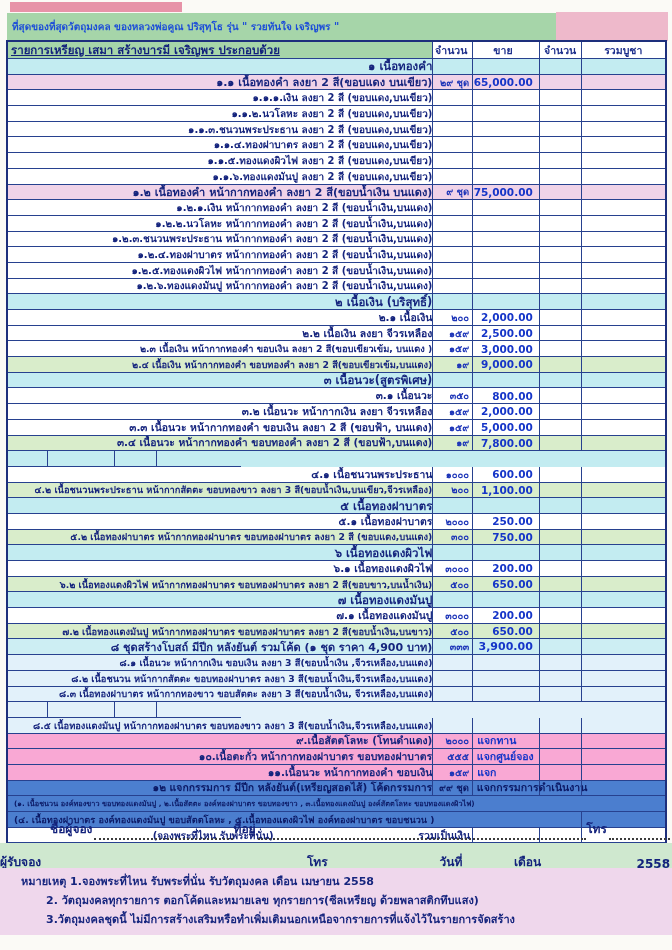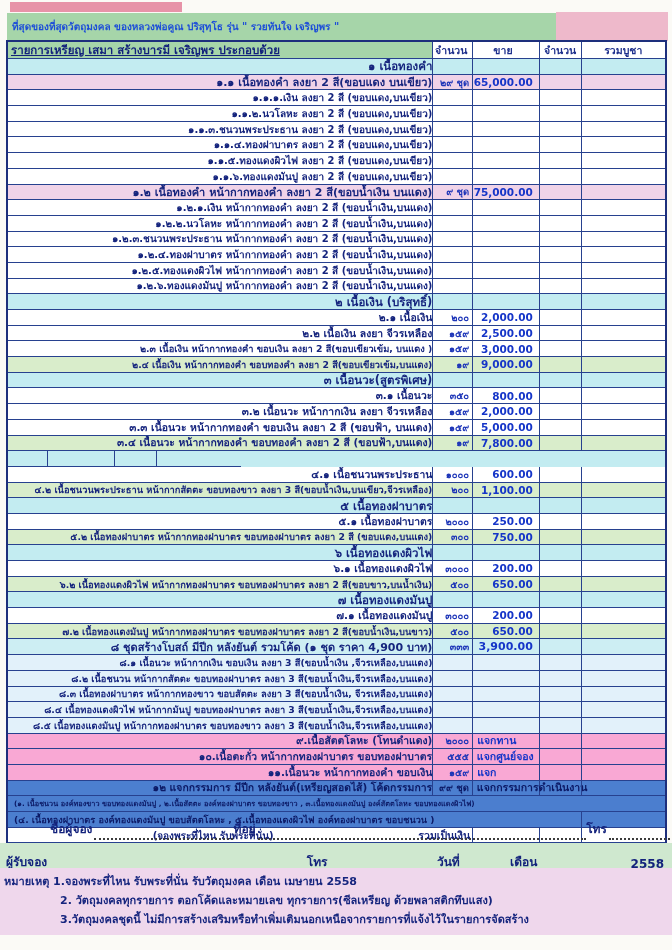--- a/index.html
+++ b/index.html
@@ -52,26 +52,26 @@
   .summary .cd2{width:468px;display:flex;}
   .summary .branch{flex:1;text-align:center;font-weight:bold;font-size:10px;}
   .summary .totlbl{font-weight:bold;font-size:10.5px;padding-right:2px;}
   
   .hsub{width:428px;background:#a6d5a9;padding-left:3px;}
   .hsub span{font-weight:bold;font-size:11.5px;text-decoration:underline;color:#13227c;}
   .hc{justify-content:center;font-weight:bold;font-size:10.5px;color:#1d2f8c;}
   
   .fline1{position:absolute;left:6px;top:818px;width:660px;height:22px;display:flex;align-items:flex-end;margin-left:44px;}
   .fline2{position:absolute;left:0;top:843px;width:672px;height:30px;background:#cfe8cf;
-          display:flex;align-items:flex-end;padding:0 6px;box-sizing:border-box;}
+          display:flex;align-items:flex-end;padding:0 0;box-sizing:border-box;}
   .flabel{font-weight:bold;font-size:12px;color:#13227c;white-space:nowrap;padding:0 2px 2px 0;}
   .dots{border-bottom:2px dotted #3c3c3c;height:13px;}
   .notes{position:absolute;left:0;top:868px;width:672px;background:#efd7ec;padding:4px 0 6px 0;}
-  .note-line{font-weight:bold;font-size:11px;color:#16257e;line-height:19px;padding-left:4px;white-space:nowrap;}
-  .note-line.ind{padding-left:60px;}
+  .note-line{font-weight:bold;font-size:11px;color:#16257e;line-height:19px;padding-left:21px;white-space:nowrap;}
+  .note-line.ind{padding-left:46px;}
 </style>
 </head>
 <body>
 
 <div class="sheet">
   <div class="deco-pink-top"></div>
   <div class="deco-pink-right"></div>
 
   <div class="title-bar">
     <span>ที่สุดของที่สุดวัตถุมงคล ของหลวงพ่อคูณ ปริสุทฺโธ  รุ่น " รวยทันใจ เจริญพร  "</span>
@@ -448,23 +448,20 @@
         <div class="row sub8">
           <div class="c cd">
             <div class="label">๘.๓ เนื้อทองฝาบาตร หน้ากากทองขาว ขอบสัตตะ ลงยา 3 สี(ขอบน้ำเงิน, จีวรเหลือง,บนแดง)</div>
           </div>
           <div class="c cq"></div>
           <div class="c cp"></div>
           <div class="c cq2"></div>
           <div class="c ct"></div>
         </div>
         <div class="row sub8">
-          <div class="c cd">
-            <div class="label">๘.๔ เนื้อทองแดงผิวไฟ  หน้ากากมันปู ขอบทองฝาบาตร ลงยา 3 สี(ขอบน้ำเงิน,จีวรเหลือง,บนแดง)</div>
-          </div>
           <div class="c cq"></div>
           <div class="c cp"></div>
           <div class="c cq2"></div>
           <div class="c ct"></div>
         </div>
         <div class="row sub8">
           <div class="c cd">
             <div class="label">๘.๕ เนื้อทองแดงมันปู  หน้ากากทองฝาบาตร ขอบทองขาว ลงยา 3 สี(ขอบน้ำเงิน,จีวรเหลือง,บนแดง)</div>
           </div>
           <div class="c cq"></div>

